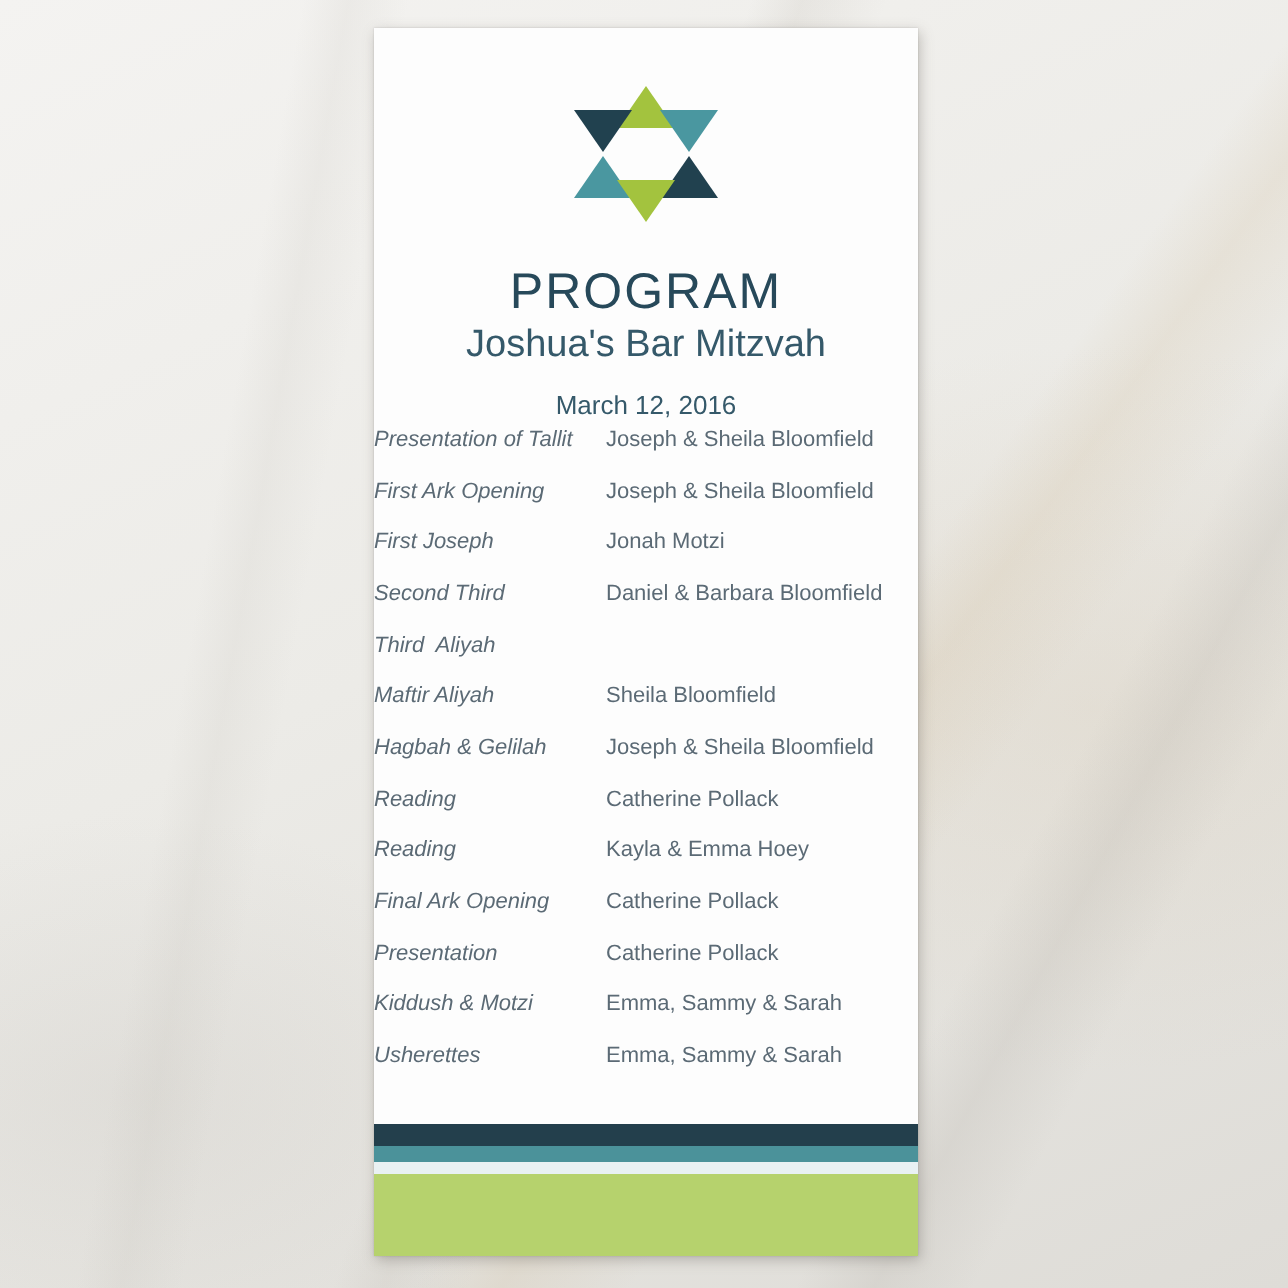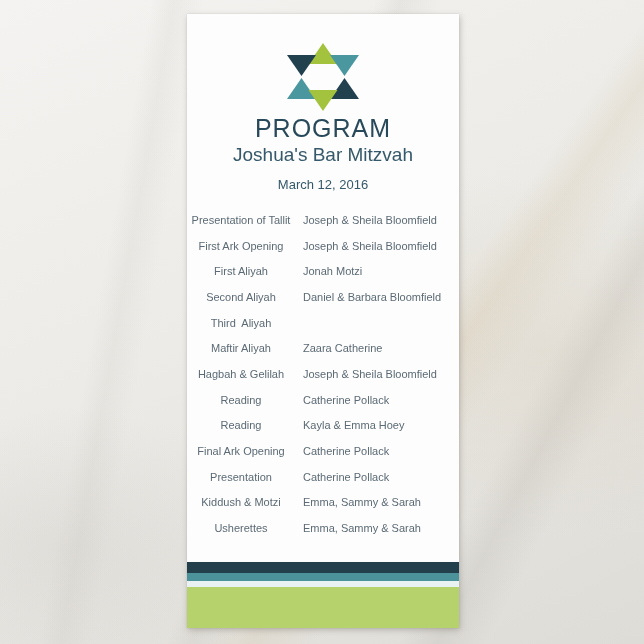--- a/index.html
+++ b/index.html
@@ -20,21 +20,21 @@
   }
   .card{
     position:absolute;left:187px;top:14px;width:272px;height:614px;
     background:var(--card-white,#fdfdfd);
     box-shadow:1px 2px 6px rgba(100,95,85,0.35), 0 0 1px rgba(0,0,0,0.15);
   }
   .star-wrap{
     margin:28px auto 0 auto;width:72px;height:70px;
   }
   .title{
-    margin-top:4px;text-align:center;
+    margin-top:22px;text-align:center;
     font-size:25px;line-height:25px;letter-spacing:1px;
     color:var(--title-text,#27495a);
   }
   .subtitle{
     margin-top:6px;text-align:center;
     font-size:19px;line-height:16px;
     color:var(--subtitle-text,#35596a);
   }
   .date{
     margin-top:14px;text-align:center;
@@ -42,21 +42,21 @@
     color:var(--subtitle-text,#35596a);
   }
   .program-list{
     position:absolute;top:193px;left:0;right:0;
   }
   .program-row{
     height:25.7px;display:flex;align-items:center;
     font-size:11px;color:var(--body-text,#5b6a75);
   }
   .program-row .label{
-    width:108px;text-align:center;white-space:pre;flex:none;
+    width:108px;text-align:left;white-space:pre;flex:none;font-style:italic;
   }
   .program-row .names{
     padding-left:8px;text-align:left;white-space:pre;flex:1;
   }
   .stripe{position:absolute;left:0;right:0;}
   .stripe-navy{bottom:55px;height:11px;background:var(--stripe-navy,#233f4c);}
   .stripe-teal{bottom:47px;height:8px;background:var(--stripe-teal,#4b929a);}
   .stripe-pale{bottom:41px;height:6px;background:var(--stripe-pale,#e9f1f3);}
   .band-green{bottom:0;height:41px;background:var(--band-green,#b6d26d);}
 </style>
@@ -87,36 +87,36 @@
       <div class="label">Presentation of Tallit</div>
       <div class="names">Joseph &amp; Sheila Bloomfield</div>
     </div>
 
     <div class="program-row">
       <div class="label">First Ark Opening</div>
       <div class="names">Joseph &amp; Sheila Bloomfield</div>
     </div>
 
     <div class="program-row">
-      <div class="label">First Aliyah</div>
+      <div class="label">First Joseph</div>
       <div class="names">Jonah Motzi</div>
     </div>
 
     <div class="program-row">
-      <div class="label">Second Aliyah</div>
+      <div class="label">Second Third</div>
       <div class="names">Daniel &amp; Barbara Bloomfield</div>
     </div>
 
     <div class="program-row">
       <div class="label">Third  Aliyah</div>
     </div>
 
     <div class="program-row">
       <div class="label">Maftir Aliyah</div>
-      <div class="names">Zaara Catherine</div>
+      <div class="names">Sheila Bloomfield</div>
     </div>
 
     <div class="program-row">
       <div class="label">Hagbah &amp; Gelilah</div>
       <div class="names">Joseph &amp; Sheila Bloomfield</div>
     </div>
 
     <div class="program-row">
       <div class="label">Reading</div>
       <div class="names">Catherine Pollack</div>

